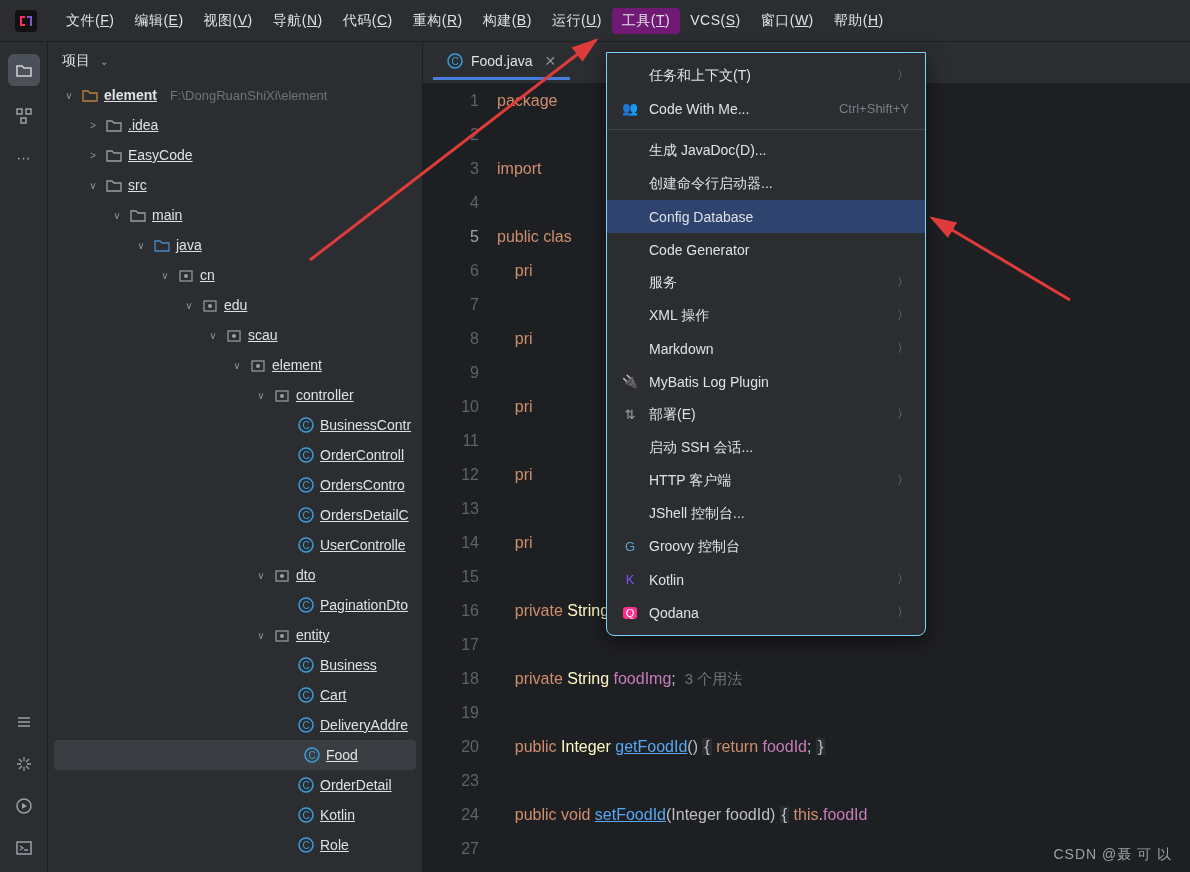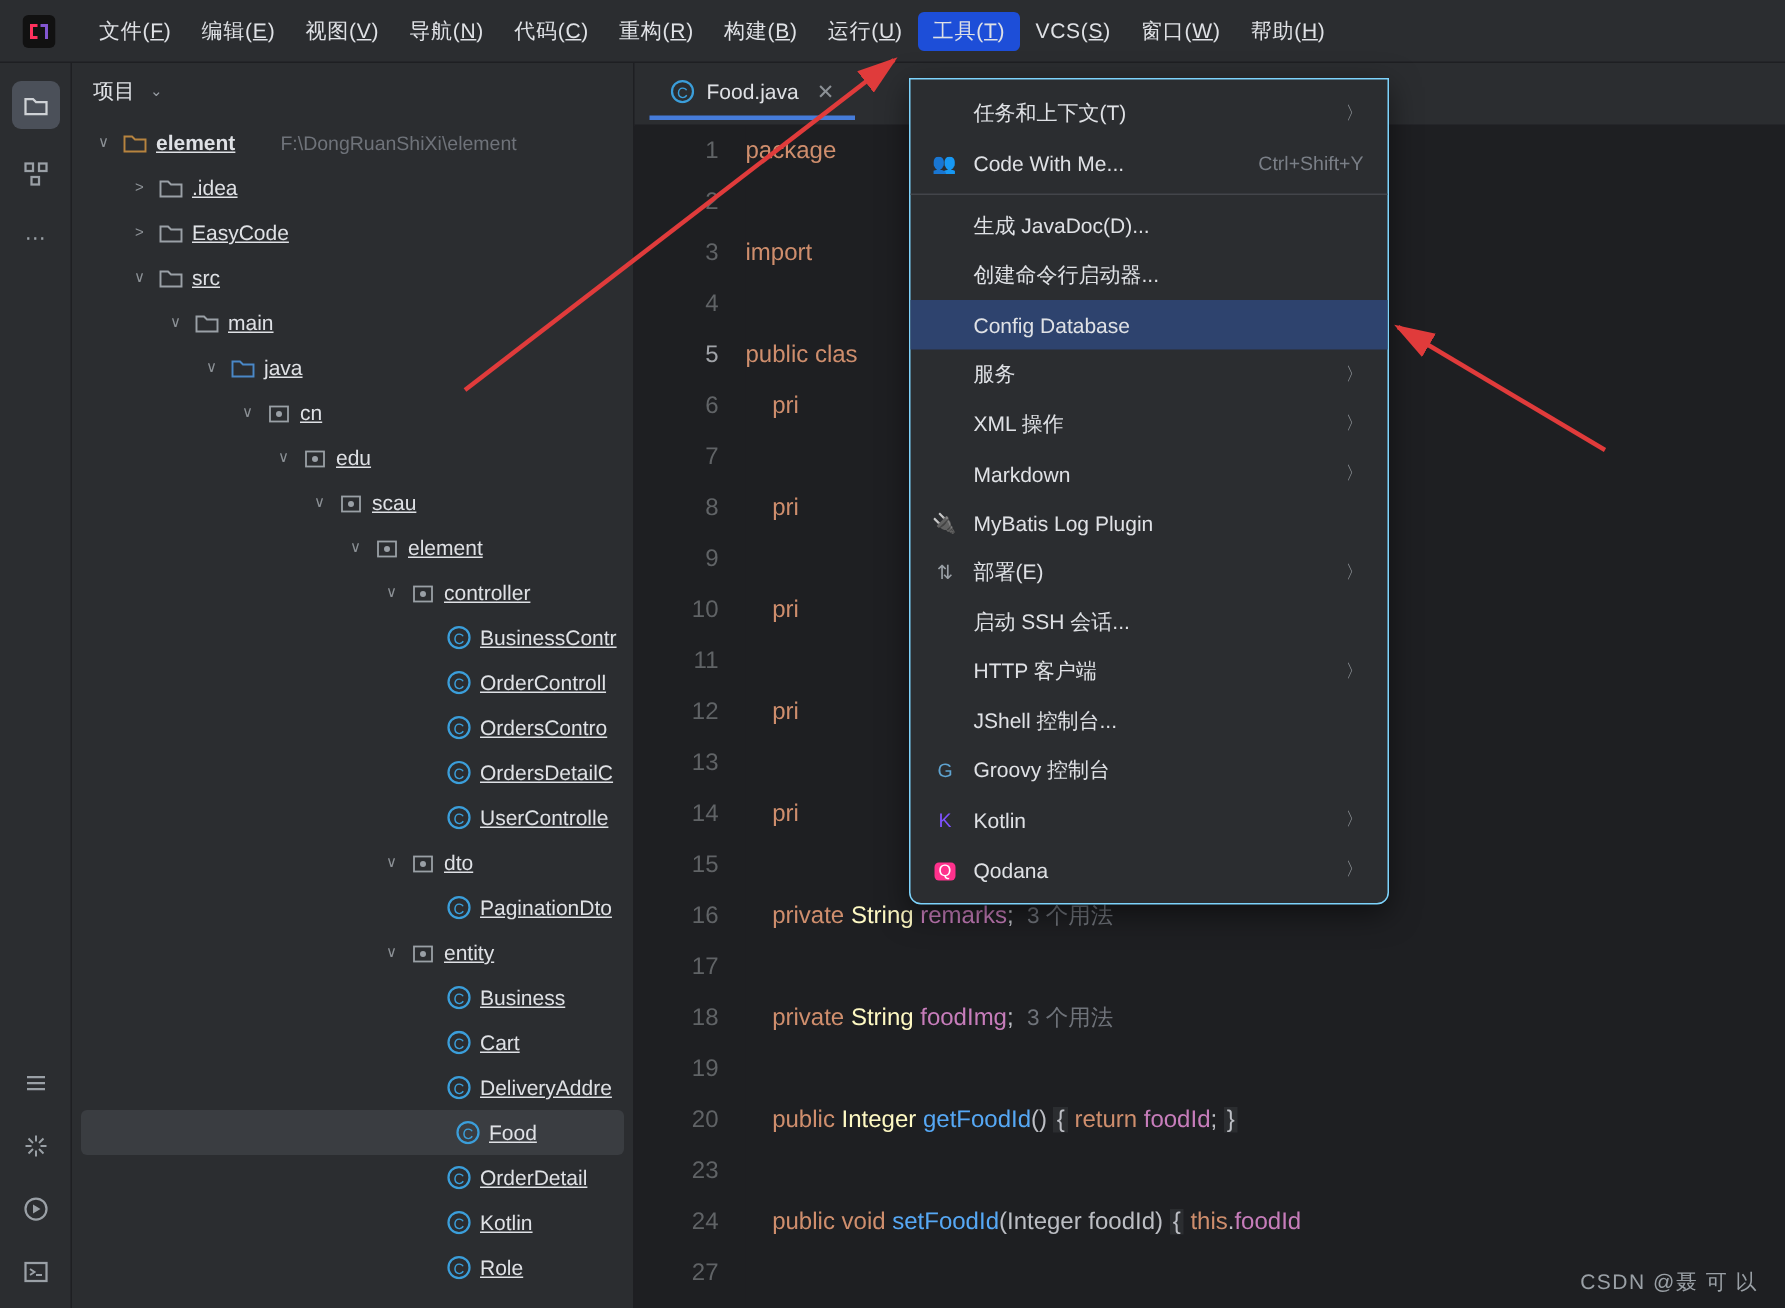--- a/index.html
+++ b/index.html
@@ -1,50 +1,50 @@
 <!DOCTYPE html>
 <html><head>
 <meta charset="utf-8">
 <style>
 * { margin: 0; padding: 0; box-sizing: border-box; font-family: "Microsoft YaHei", "Segoe UI", sans-serif; }
 body { background: #1e1f22; color: #bcbec4; font-size: 14px; width: 1190px; height: 872px; overflow: hidden; position: relative; }
 .menubar { height: 42px; display: flex; align-items: center; padding-left: 14px; gap: 4px; background: #2b2d30; border-bottom: 1px solid #1e1f22;}
 .app-icon { width: 24px; height: 24px; display: flex; align-items: center; justify-content: center; margin-right: 14px;}
 .menubar-item { padding: 4px 10px; cursor: default; color: #dfe1e5; letter-spacing: .5px;}
 .menubar-item span.u { text-decoration: underline; }
-.menubar-item.active { background: #1d4ed8; border-radius:4px;}
+.menubar-item.active { background: #701a75; border-radius:4px;}
 .layout { display: flex; height: calc(100% - 42px); }
 .left-rail { width: 48px; background: #2b2d30; display: flex; flex-direction: column; align-items: center; padding-top: 12px; gap: 18px; border-right:1px solid #1e1f22;}
 .left-rail .bottom { margin-top: auto; display:flex; flex-direction:column; gap:18px; padding-bottom:12px;}
 .rail-icon { width: 24px; height: 24px; display:flex; align-items:center; justify-content:center; color:#9aa0a6;}
 .rail-icon.active { background:#4b5059; border-radius:6px; padding:4px; width:32px; height:32px;}
 .sidebar { width: 375px; background: #2b2d30; display:flex; flex-direction:column; border-right:1px solid #1e1f22;}
 .sidebar-header { padding: 10px 14px; display:flex; align-items:center; gap:10px; color:#dfe1e5; font-weight:500;}
 .tree { flex:1; overflow:hidden; padding-bottom:8px;}
 .tree-row { display:flex; align-items:center; height:30px; gap:6px; padding-right:8px; white-space:nowrap; overflow:hidden;}
 .tree-row.sel { background:#3a3d41; border-radius:4px; margin:0 6px;}
 .tw { display:inline-block; width:14px; text-align:center; color:#8c9196; font-size:10px;}
 .fold-icon { width:16px; height:16px; display:inline-flex; align-items:center; justify-content:center;}
 .lbl { color:#dfe1e5;text-decoration:underline;}
 .lbl.bold { font-weight:600;}
-.hint { color:#6f737a; margin-left:24px; font-size:13px;}
+.hint { color:#6f737a; margin-left:7px; font-size:13px;}
 .editor { flex:1; background:#1e1f22; display:flex; flex-direction:column; min-width:0;}
 .tabs { height:42px; display:flex; align-items:center; padding-left:10px; background:#2b2d30; border-bottom:1px solid #1e1f22;}
 .tab { display:flex; align-items:center; gap:8px; padding:8px 14px; border-bottom:3px solid #467cda; color:#dfe1e5;}
 .tab .close { color:#8c9196; margin-left:4px;}
 .code { flex:1; display:flex; font-family:"JetBrains Mono","Consolas",monospace; font-size:16px; line-height:34px; min-width:0;}
 .gutter { width:74px; text-align:right; padding-right:18px; color:#606366; background:#1e1f22;}
 .gutter .cur { color:#a0a3a8;}
 .src { flex:1; white-space:pre; padding-left:0; color:#bcbec4; min-width:0; overflow:hidden;}
 .kw { color:#cf8e6d;}
 .typ { color:#fef9c3;}
 .ident { color:#c77dbb;}
 .com { color:#6f737a; font-size:15px;}
 .punct { color:#bcbec4;}
-.fn { color:#56a8f5;}
+.fn { color:#56a8f5;text-decoration:underline;}
 .bg-hl { background:#2b2d30; padding:0 2px;}
 .dropdown { position:absolute; top:52px; left:606px; width:320px; background:#2b2d30; border:1px solid #7dd3fc; box-shadow:0 6px 20px rgba(0,0,0,.5); padding:6px 0; border-radius:0 0 8px 8px;}
 .dd-row { display:flex; align-items:center; height:33px; padding:0 16px 0 14px; gap:10px; color:#dfe1e5;}
 .dd-row.hov { background:#2e436e;}
 .dd-row .arr { margin-left:auto; color:#8c9196; font-size:12px;}
 .dd-row .sc { margin-left:auto; color:#7a7f87; font-size:13px;}
 .dd-sep { height:1px; background:#43454a; margin:4px 0;}
 .dd-ic { width:18px; text-align:center; color:#9aa0a6; font-size:13px;}
 svg { display:block;}
 .arrow-svg { position:absolute; pointer-events:none; z-index:50;}
@@ -469,20 +469,24 @@
     <div class="dd-row">
       <span class="dd-ic"></span>
       <span>创建命令行启动器...</span>
     </div>
     <div class="dd-row hov">
       <span class="dd-ic"></span>
       <span>Config Database</span>
     </div>
     <div class="dd-row">
       <span class="dd-ic"></span>
+      <span>Code Generator</span>
+    </div>
+    <div class="dd-row">
+      <span class="dd-ic"></span>
       <span>服务</span>
       <span class="arr">〉</span>
     </div>
     <div class="dd-row">
       <span class="dd-ic"></span>
       <span>XML 操作</span>
       <span class="arr">〉</span>
     </div>
     <div class="dd-row">
       <span class="dd-ic"></span>

